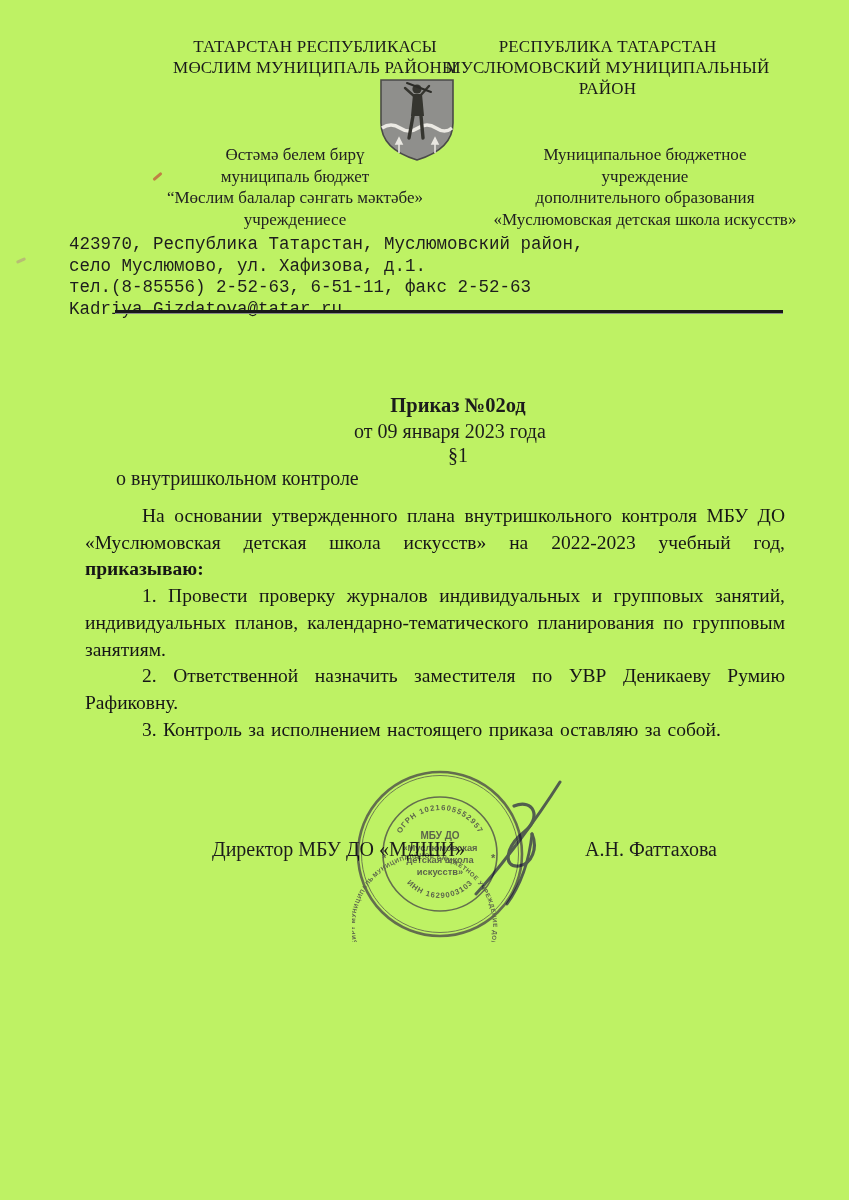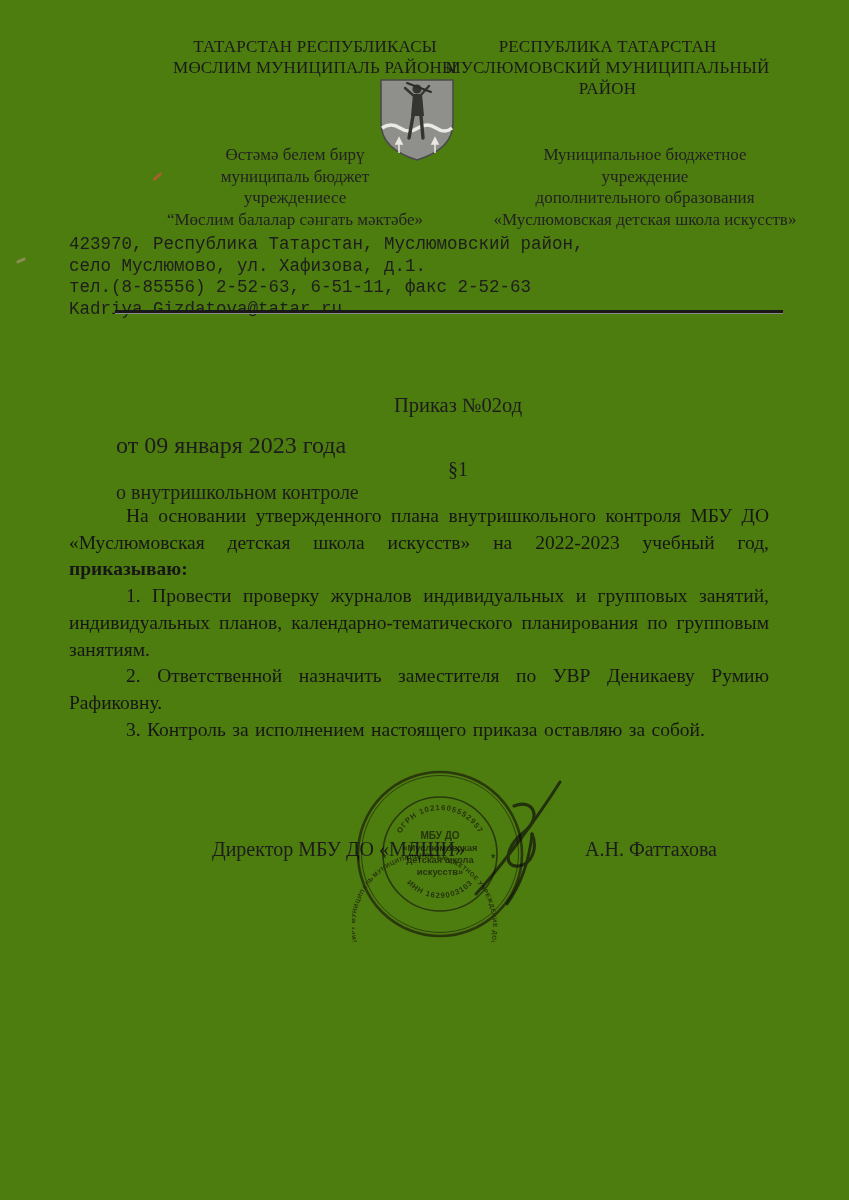--- a/index.html
+++ b/index.html
@@ -1,43 +1,43 @@
 <!DOCTYPE html>
 <html><head>
 <meta charset="utf-8">
 <style>
   html,body{margin:0;padding:0;background:#e8e8e8;}
   .page{
     position:relative;width:849px;height:1200px;margin:0 auto;
-    background:#4d7c0f;overflow:hidden;
+    background:#bef264;overflow:hidden;
     font-family:"Liberation Serif","DejaVu Serif",serif;
     color:#1c1c1c;
   }
   .abs{position:absolute;}
   
   .hdr{font-size:17px;line-height:21px;text-align:center;letter-spacing:.2px;color:#1a1a1a;}
   .hdr-left{left:120px;top:36px;width:390px;}
   .hdr-right{left:415px;top:36px;width:385px;}
   
   .emblem{left:377px;top:76px;width:80px;height:88px;}
   
   .org{font-size:17px;line-height:21.5px;text-align:center;color:#222;}
   .org-left{left:95px;top:144px;width:400px;}
   .org-right{left:465px;top:144px;width:360px;}
   
   .contacts{left:69px;top:234px;width:740px;font-size:17.5px;line-height:21.5px;text-align:left;color:#1d1d1d;font-family:Liberation Mono, monospace;}
   .rule{left:115px;top:310px;width:668px;height:3px;background:#181818;border-bottom:1px solid #8a8a8a;}
   
   .titleblock{left:116px;top:394px;width:684px;}
-  .ordertitle{font-size:20.5px;font-weight:400;text-align:center;line-height:22px;}
-  .orderdate{font-size:24px;text-align:left;padding-right:16px;line-height:24px;margin-top:17px;}
+  .ordertitle{font-size:20.5px;font-weight:700;text-align:center;line-height:22px;}
+  .orderdate{font-size:20px;text-align:center;padding-right:16px;line-height:24px;margin-top:3px;}
   .ordersection{font-size:20px;text-align:center;line-height:24px;}
   .ordersubject{font-size:20px;line-height:22px;}
   
-  .bodytext{left:69px;top:503px;width:700px;font-size:19.5px;line-height:26.7px;color:#161616;}
+  .bodytext{left:85px;top:503px;width:700px;font-size:19.5px;line-height:26.7px;color:#161616;}
   .bodytext p{margin:0;text-indent:57px;text-align:justify;word-spacing:1.5px;}
   .bodytext b{font-weight:700;}
   
   .sigrow{top:838px;left:0;width:849px;height:28px;font-size:20px;}
   .sig-label{position:absolute;left:212px;top:0;}
   .sig-name{position:absolute;left:545px;top:0;margin-left:40px;}
   
   .stamp{left:352px;top:766px;width:176px;height:176px;mix-blend-mode:multiply;opacity:.92;}
   .stamp text{font-family:"Liberation Sans","DejaVu Sans",sans-serif;fill:#6f5cb8;}
   .stamp .ring{font-size:6.1px;letter-spacing:.55px;font-weight:600;}
@@ -77,22 +77,22 @@
     <path d="M30 7 L54 16" stroke="#2c2c28" stroke-width="2" stroke-linecap="round"></path>
     <path d="M36 40 L32 62 M44 40 L46 62" stroke="#35352f" stroke-width="3.4" stroke-linecap="round"></path>
 
     <path d="M22 77 V64 M22 62 L19 68 L25 68 Z" stroke="#e9e7e1" stroke-width="1.6" fill="#e9e7e1"></path>
     <path d="M58 77 V64 M58 62 L55 68 L61 68 Z" stroke="#e9e7e1" stroke-width="1.6" fill="#e9e7e1"></path>
   </svg>
 
   <div class="abs org org-left">
     <div>Өстәмә белем бирү</div>
     <div>муниципаль бюджет</div>
+    <div>“Мөслим балалар сәнгать мәктәбе»</div>
     <div>учреждениесе</div>
-    <div>“Мөслим балалар сәнгать мәктәбе»</div>
   </div>
   <div class="abs org org-right">
     <div>Муниципальное бюджетное</div>
     <div>учреждение</div>
     <div>дополнительного образования</div>
     <div>«Муслюмовская детская школа искусств»</div>
   </div>
 
   <div class="abs penmark1"></div>
   <div class="abs penmark2"></div>

